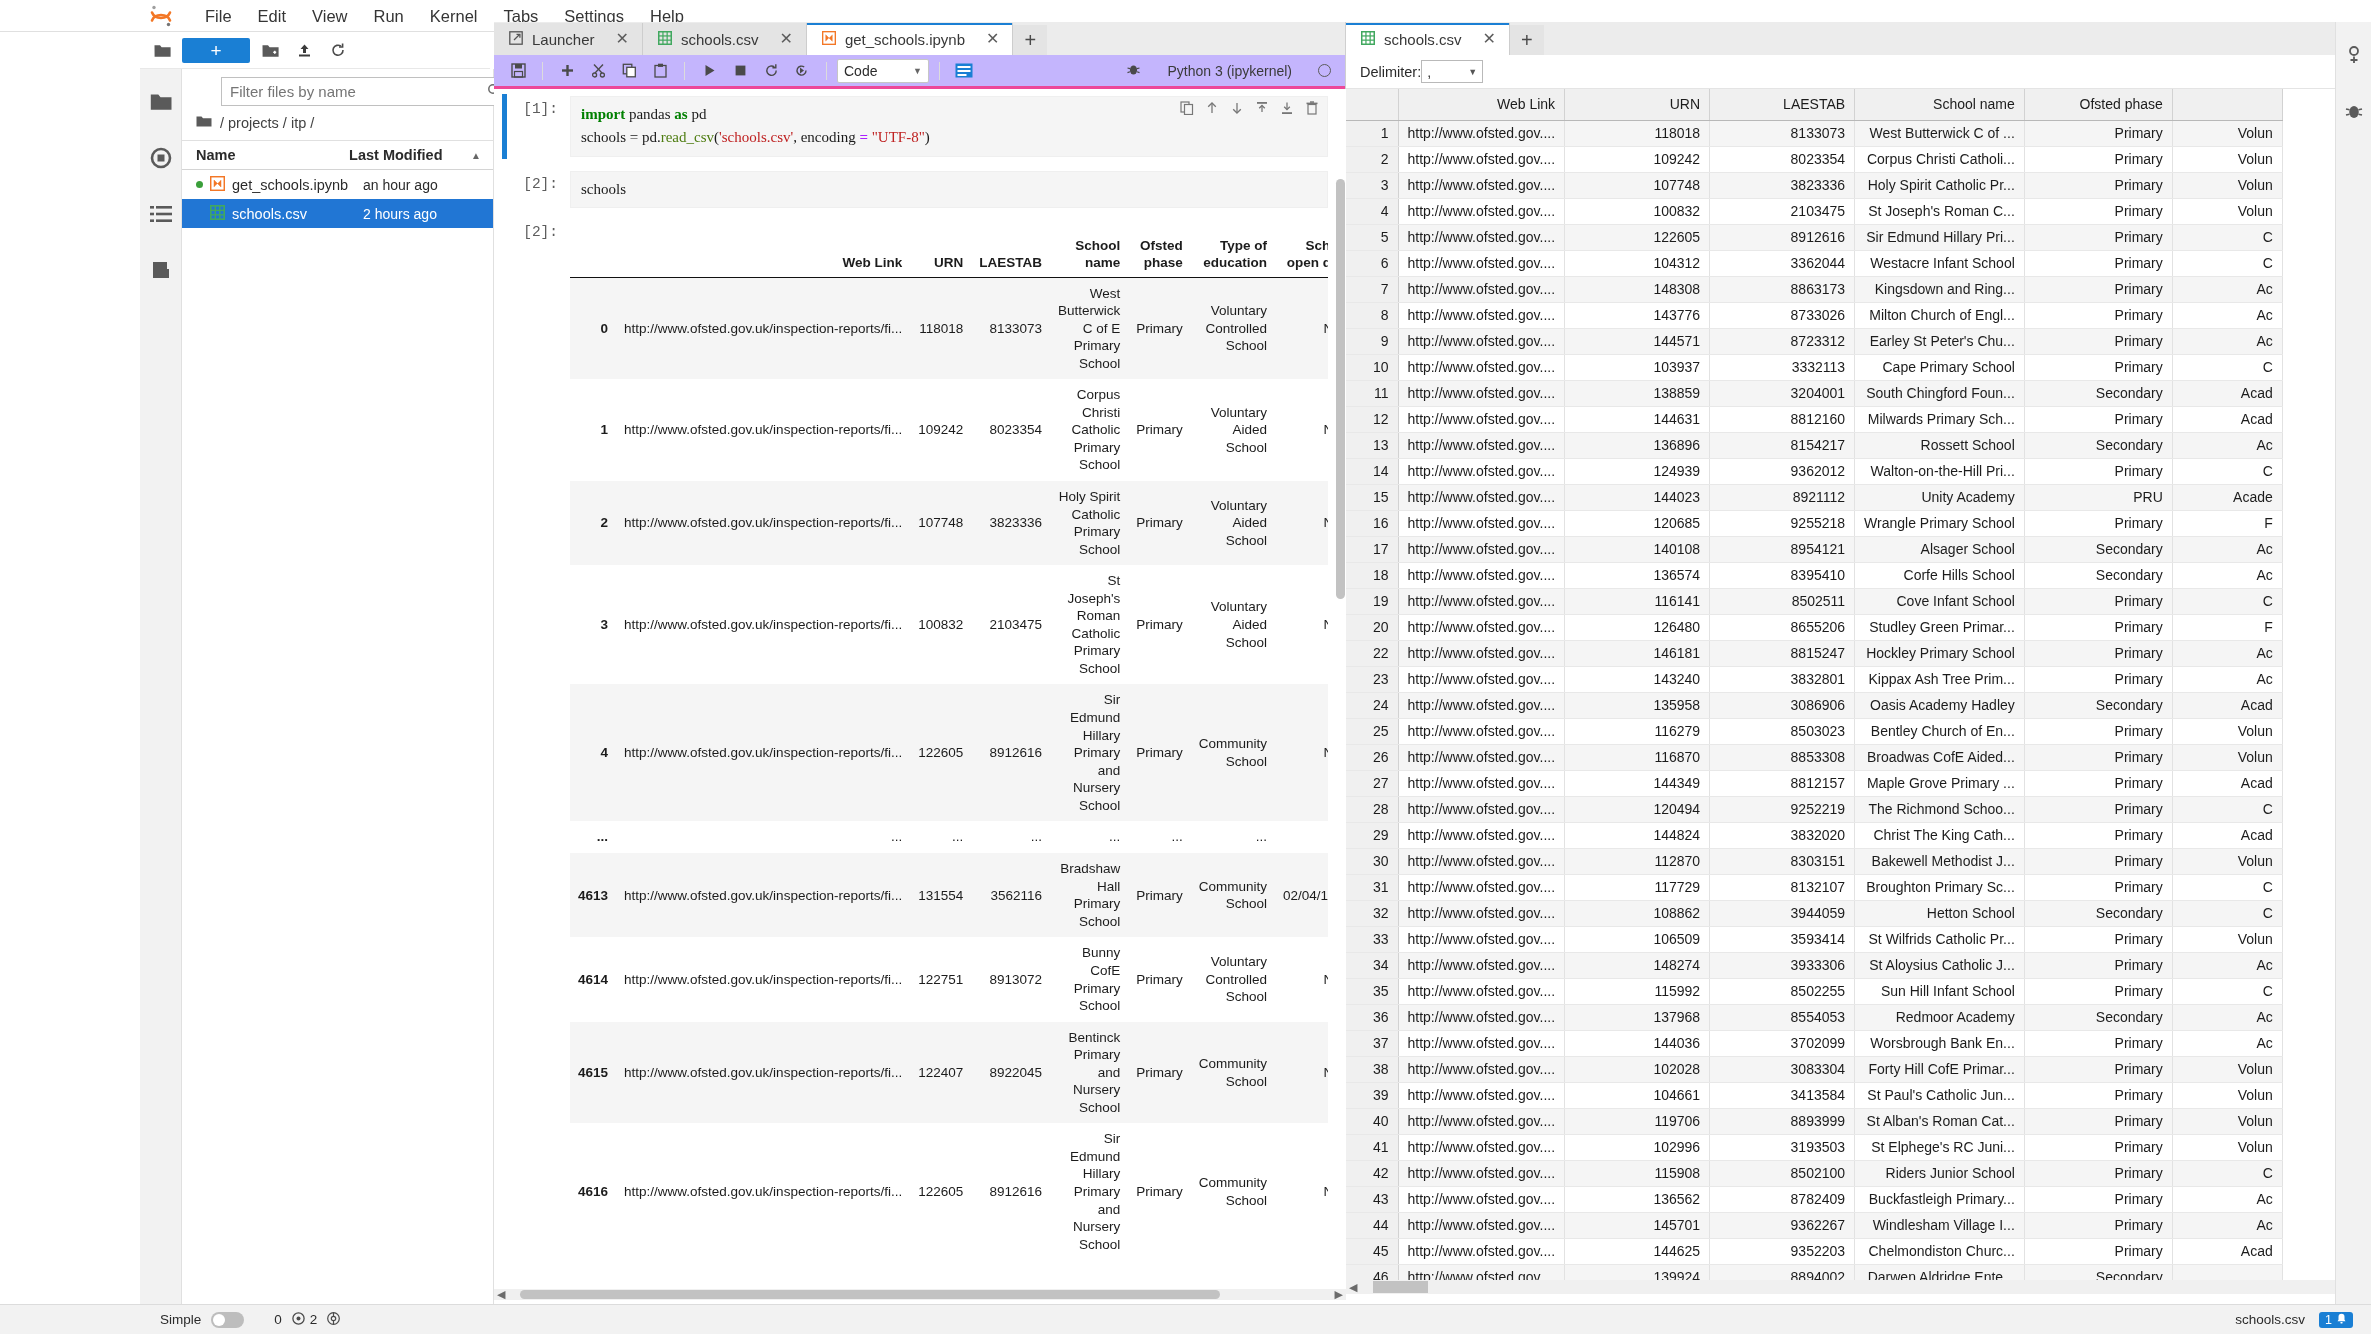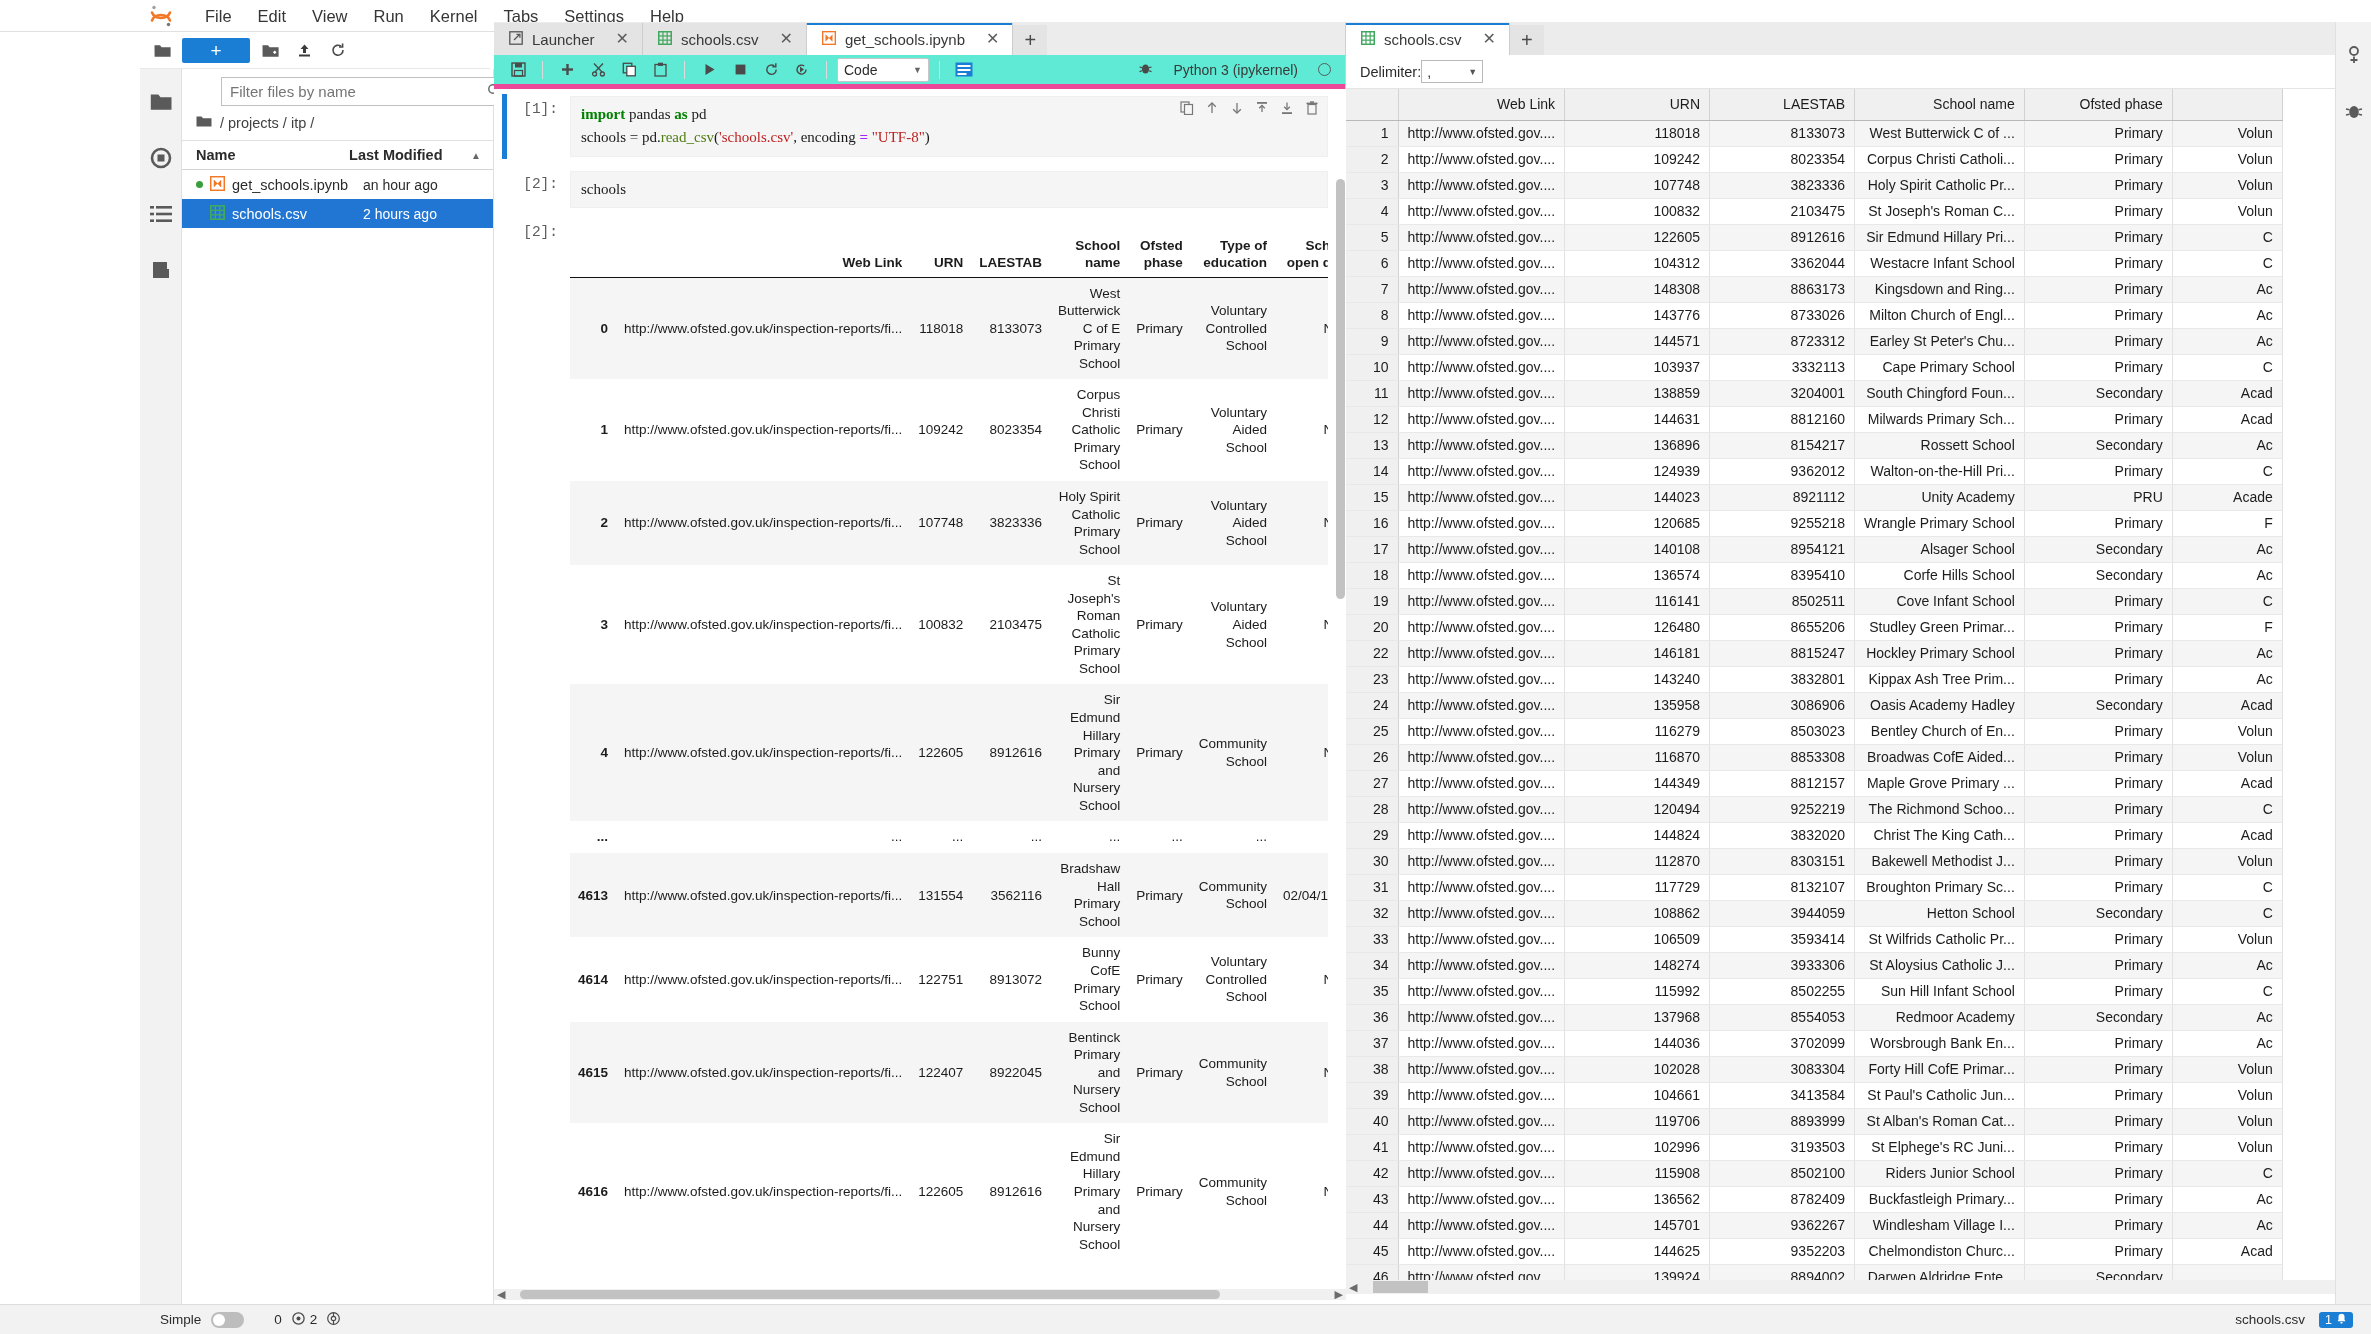--- a/index.html
+++ b/index.html
@@ -117,35 +117,35 @@
     content: ""; position: absolute; left: 0; right: 0; top: 0; height: 2px; background: #1a7fd4;
   }
   .tab .tab-close { color: #5c5c5c; font-size: 16px; margin-left: 12px; line-height: 1; }
   .tab-add {
     width: 34px; height: 30px; display: flex; align-items: center; justify-content: center;
     font-size: 20px; color: #4a4a4a; background: #e4e4e4; cursor: pointer;
   }
 
   
   #nb-toolbar {
-    height: 34px; border-bottom: 5px solid #ec4899; background: #5eead4;
+    height: 34px; border-bottom: 3px solid #ec4899; background: #c4b5fd;
     display: flex; align-items: center; padding: 0 10px; gap: 3px;
   }
   .nbtb {
     width: 28px; height: 26px; display: flex; align-items: center; justify-content: center;
     color: #5a5a5a; cursor: pointer; border-radius: 2px;
   }
   .tb-sep { width: 1px; height: 18px; background: #dcdcdc; margin: 0 7px; }
   #celltype-select {
     width: 92px; height: 24px; border: 1px solid #c6c6c6; background: #fff;
     font-size: 14px; color: #2b2b2b; display: flex; align-items: center;
     justify-content: space-between; padding: 0 6px; cursor: pointer; border-radius: 2px;
   }
   #kernel-area {
-    margin-left: auto; display: flex; align-items: center; gap: 20px;
+    margin-left: auto; display: flex; align-items: center; gap: 26px;
     font-size: 14px; color: #3a3a3a; padding-right: 4px;
   }
   #kernel-idle { width: 13px; height: 13px; border: 1.6px solid #5c5c5c; border-radius: 50%; }
 
   
   #nb-body {
     position: absolute; left: 0; top: 67px; width: 852px; height: 1223px;
     overflow: hidden; background: #fff;
   }
   .cell { display: flex; padding: 7px 18px 7px 14px; position: relative; }

